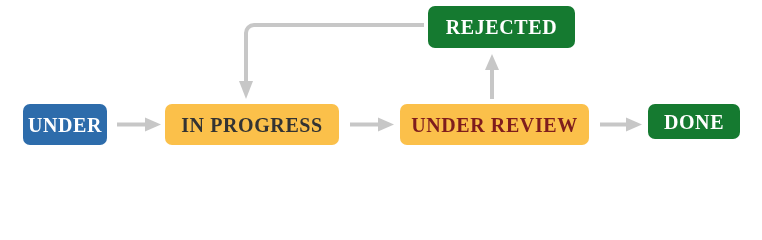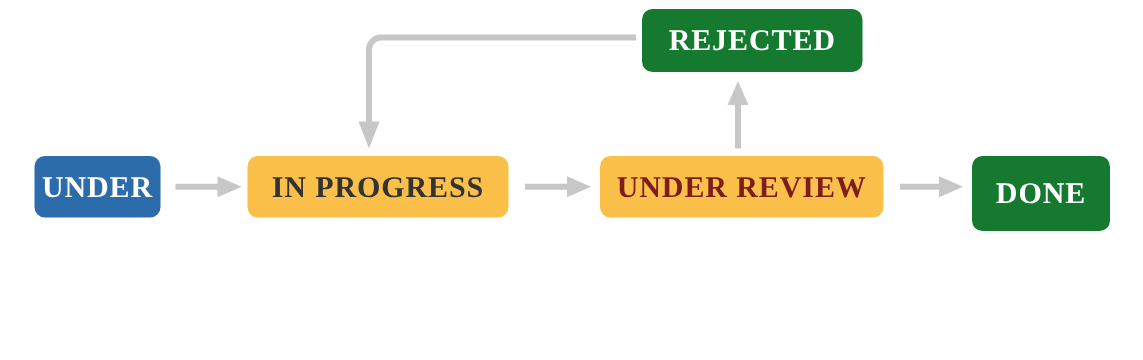--- a/index.html
+++ b/index.html
@@ -61,21 +61,21 @@
     top: 104px;
     width: 189px;
     height: 41px;
     background: #fbc04a;
     color: #7f1d1d;
   }
   .node-done {
     left: 648px;
     top: 104px;
     width: 92px;
-    height: 50px;
+    height: 35px;
     background: #157a30;
     color: #ffffff;
   }
   .node-rejected {
     left: 428px;
     top: 6px;
     width: 147px;
     height: 42px;
     background: #157a30;
     color: #ffffff;

